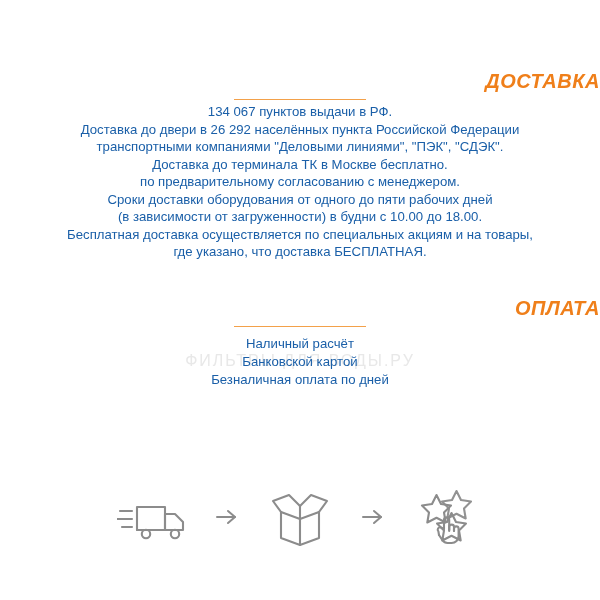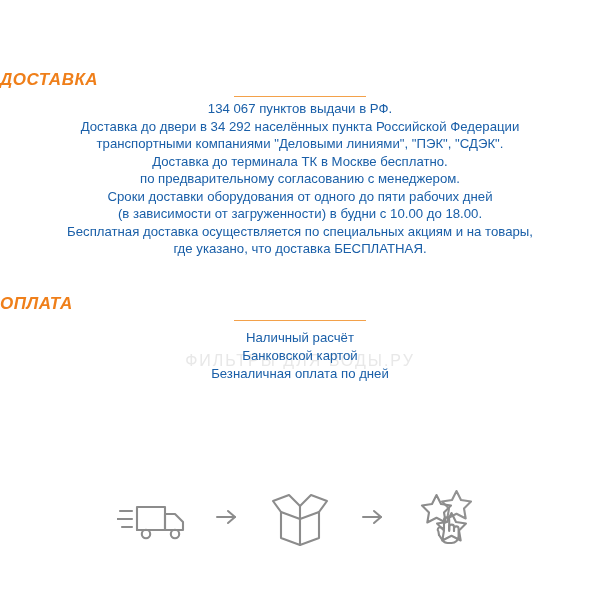--- a/index.html
+++ b/index.html
@@ -32,25 +32,25 @@
     letter-spacing: 2px;
     color: #e8e8e8;
     font-family: "Liberation Sans", sans-serif;
     white-space: nowrap;
     z-index: 1;
     pointer-events: none;
   }
 
   
   .section-title {
-    text-align: left;
+    text-align: right;
     color: #ef7f1a;
     font-weight: bold;
     font-style: italic;
-    font-size: 17px;
+    font-size: 20px;
     letter-spacing: 0.5px;
     position: relative;
     z-index: 2;
   }
   .title-delivery {
     margin-top: 70px;
   }
   .title-payment {
     margin-top: 36px;
   }
@@ -117,21 +117,21 @@
 
 <div class="page">
 
   <div class="watermark">ФИЛЬТРЫ ДЛЯ ВОДЫ.РУ</div>
 
   <div class="section-title title-delivery">ДОСТАВКА</div>
   <div class="rule"></div>
 
   <div class="text-block delivery-text">
     <div>134 067 пунктов выдачи в РФ.</div>
-    <div>Доставка до двери в 34 292 населённых пункта Российской Федерации</div>
+    <div>Доставка до двери в 26 292 населённых пункта Российской Федерации</div>
     <div>транспортными компаниями "Деловыми линиями", "ПЭК", "СДЭК".</div>
     <div>Доставка до терминала ТК в Москве бесплатно.</div>
     <div>по предварительному согласованию с менеджером.</div>
     <div>Сроки доставки оборудования от одного до пяти рабочих дней</div>
     <div>(в зависимости от загруженности) в будни с 10.00 до 18.00.</div>
     <div>Бесплатная доставка осуществляется по специальных акциям и на товары,</div>
     <div>где указано, что доставка БЕСПЛАТНАЯ.</div>
   </div>
 
   <div class="section-title title-payment">ОПЛАТА</div>

